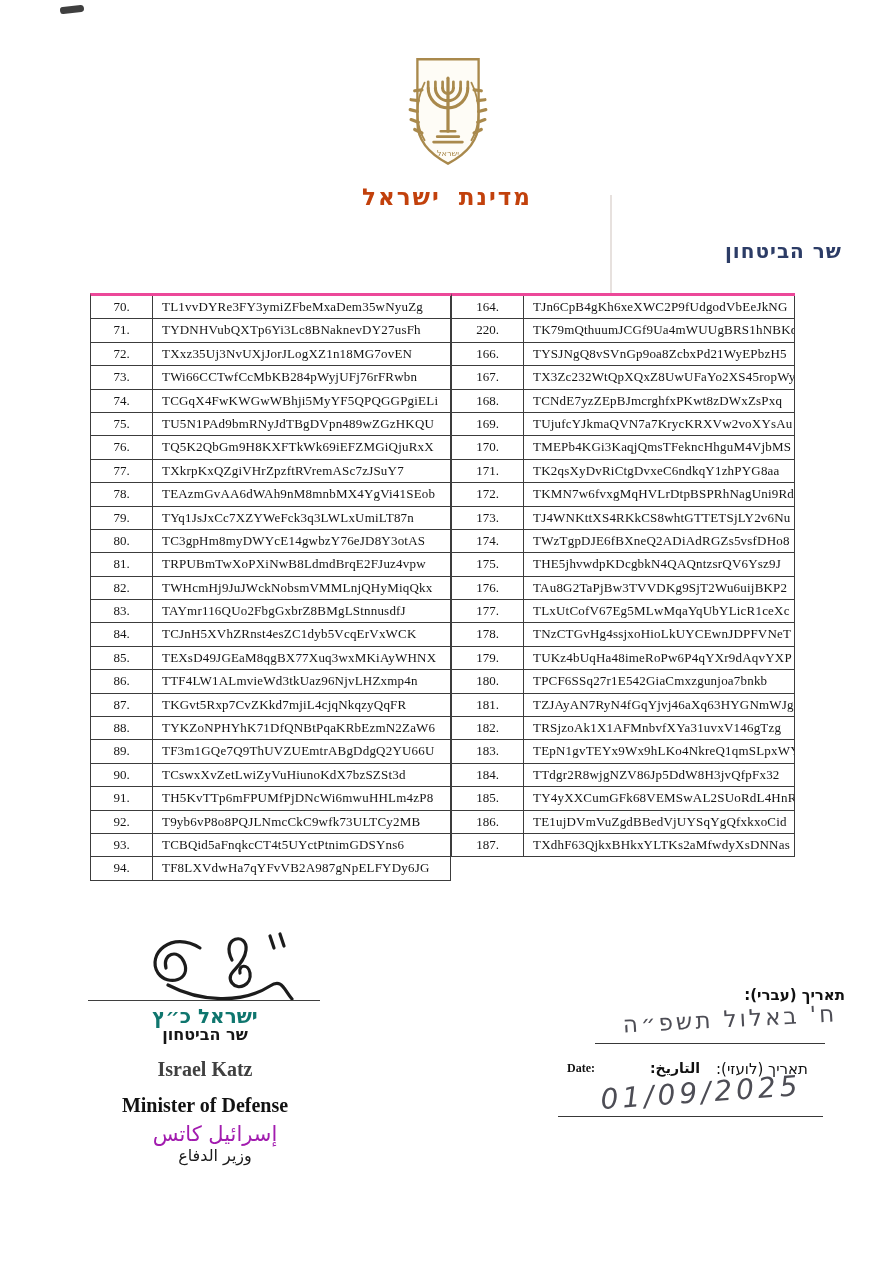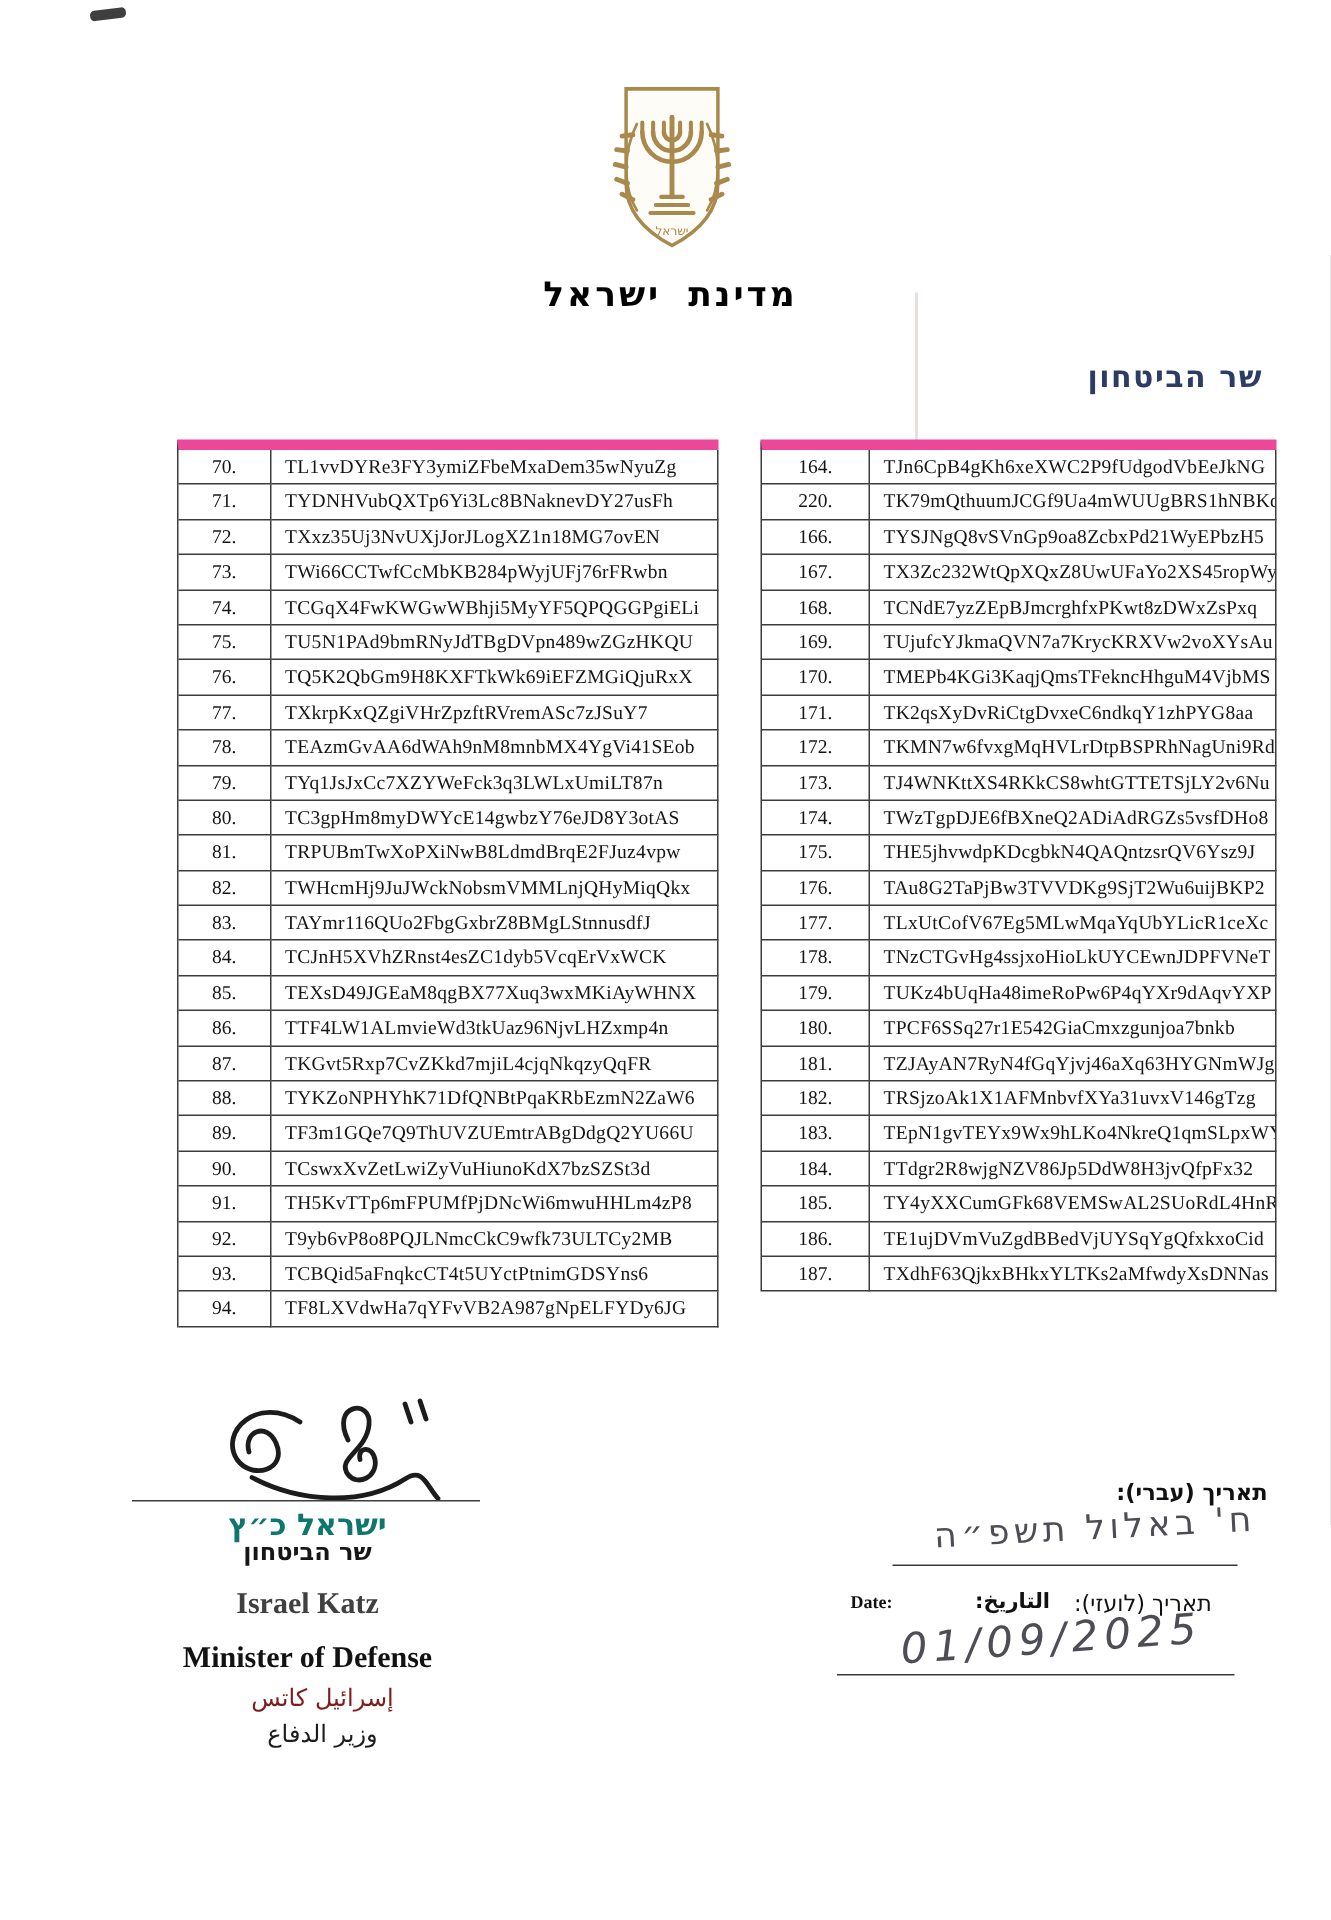--- a/index.html
+++ b/index.html
@@ -10,28 +10,28 @@
   .smudge{position:absolute;left:60px;top:6px;width:24px;height:7px;background:#1d1d1d;
           border-radius:3px;transform:rotate(-7deg);opacity:.85;}
   
   .fold{position:absolute;left:610px;top:195px;width:2px;height:100px;background:rgba(185,170,160,.35);}
 
   
   .emblem{position:absolute;left:394px;top:50px;width:108px;height:122px;}
 
   .state-title{position:absolute;left:247px;top:184px;width:400px;text-align:center;
         font-family:"DejaVu Sans",sans-serif;font-weight:bold;font-size:23px;
-        letter-spacing:2px;word-spacing:8px;color:#000000;direction:rtl;}
+        letter-spacing:2px;word-spacing:8px;color:#c2410c;direction:rtl;}
   .office-title{position:absolute;right:45px;top:239px;
         font-family:"DejaVu Sans",sans-serif;font-weight:bold;font-size:20px;
         letter-spacing:1px;color:#2c3c66;direction:rtl;}
 
   
   .table-wrap{position:absolute;left:90px;top:293px;display:flex;align-items:flex-start;}
-  .ttable{border-top:7px solid #ec4899;border-left:1px solid #3c3c3c;margin-left:28px;}
+  .ttable{border-top:3px solid #ec4899;border-left:1px solid #3c3c3c;}
   .ttable-left{width:360px;}
   .ttable-right{width:343px;}
   .trow{display:flex;height:23.4px;box-sizing:border-box;}
   .trow>div{border-right:1px solid #3c3c3c;border-bottom:1px solid #3c3c3c;
         box-sizing:border-box;line-height:22px;font-size:13px;white-space:nowrap;
         font-family:"Liberation Serif",serif;color:#151515;}
   .tnum{width:62px;text-align:center;}
   .ttable-right .tnum{width:72px;}
   .tcode{flex:1;padding-left:9px;letter-spacing:.2px;overflow:hidden;}
 
@@ -40,21 +40,21 @@
   .sig-line{position:absolute;left:88px;top:1000px;width:232px;border-top:1.6px solid #3f3f3f;}
   .sig-name-he{position:absolute;left:110px;top:1004px;width:190px;text-align:center;
         font-family:"DejaVu Sans",sans-serif;font-weight:bold;font-size:20px;direction:rtl;color:#0f766e;}
   .sig-title-he{position:absolute;left:110px;top:1025px;width:190px;text-align:center;
         font-family:"DejaVu Sans",sans-serif;font-weight:bold;font-size:16px;direction:rtl;color:#161616;}
   .sig-name-en{position:absolute;left:90px;top:1058px;width:230px;text-align:center;
         font-weight:bold;font-size:20px;color:#404040;}
   .sig-title-en{position:absolute;left:90px;top:1082px;width:230px;text-align:center;
         font-weight:bold;font-size:20px;color:#121212;margin-top:12px;}
   .sig-name-ar{position:absolute;left:110px;top:1122px;width:210px;text-align:center;
-        font-family:"DejaVu Sans",sans-serif;font-size:16px;direction:rtl;color:#7f1d1d;}
+        font-family:"DejaVu Sans",sans-serif;font-size:21px;direction:rtl;color:#a21caf;}
   .sig-title-ar{position:absolute;left:110px;top:1146px;width:210px;text-align:center;
         font-family:"DejaVu Sans",sans-serif;font-size:16px;direction:rtl;color:#1c1c1c;}
 
   
   .date-label-heb{position:absolute;right:42px;top:986px;
         font-family:"DejaVu Sans",sans-serif;font-weight:bold;font-size:15px;direction:rtl;color:#111;}
   .hand-heb-date{position:absolute;left:620px;top:1006px;width:220px;text-align:center;
         font-family:"DejaVu Sans",sans-serif;font-size:23px;letter-spacing:3px;color:#4d4d55;
         direction:rtl;transform:rotate(-3deg);}
   .date-line1{position:absolute;left:595px;top:1043px;width:230px;border-top:1.4px solid #383838;}

